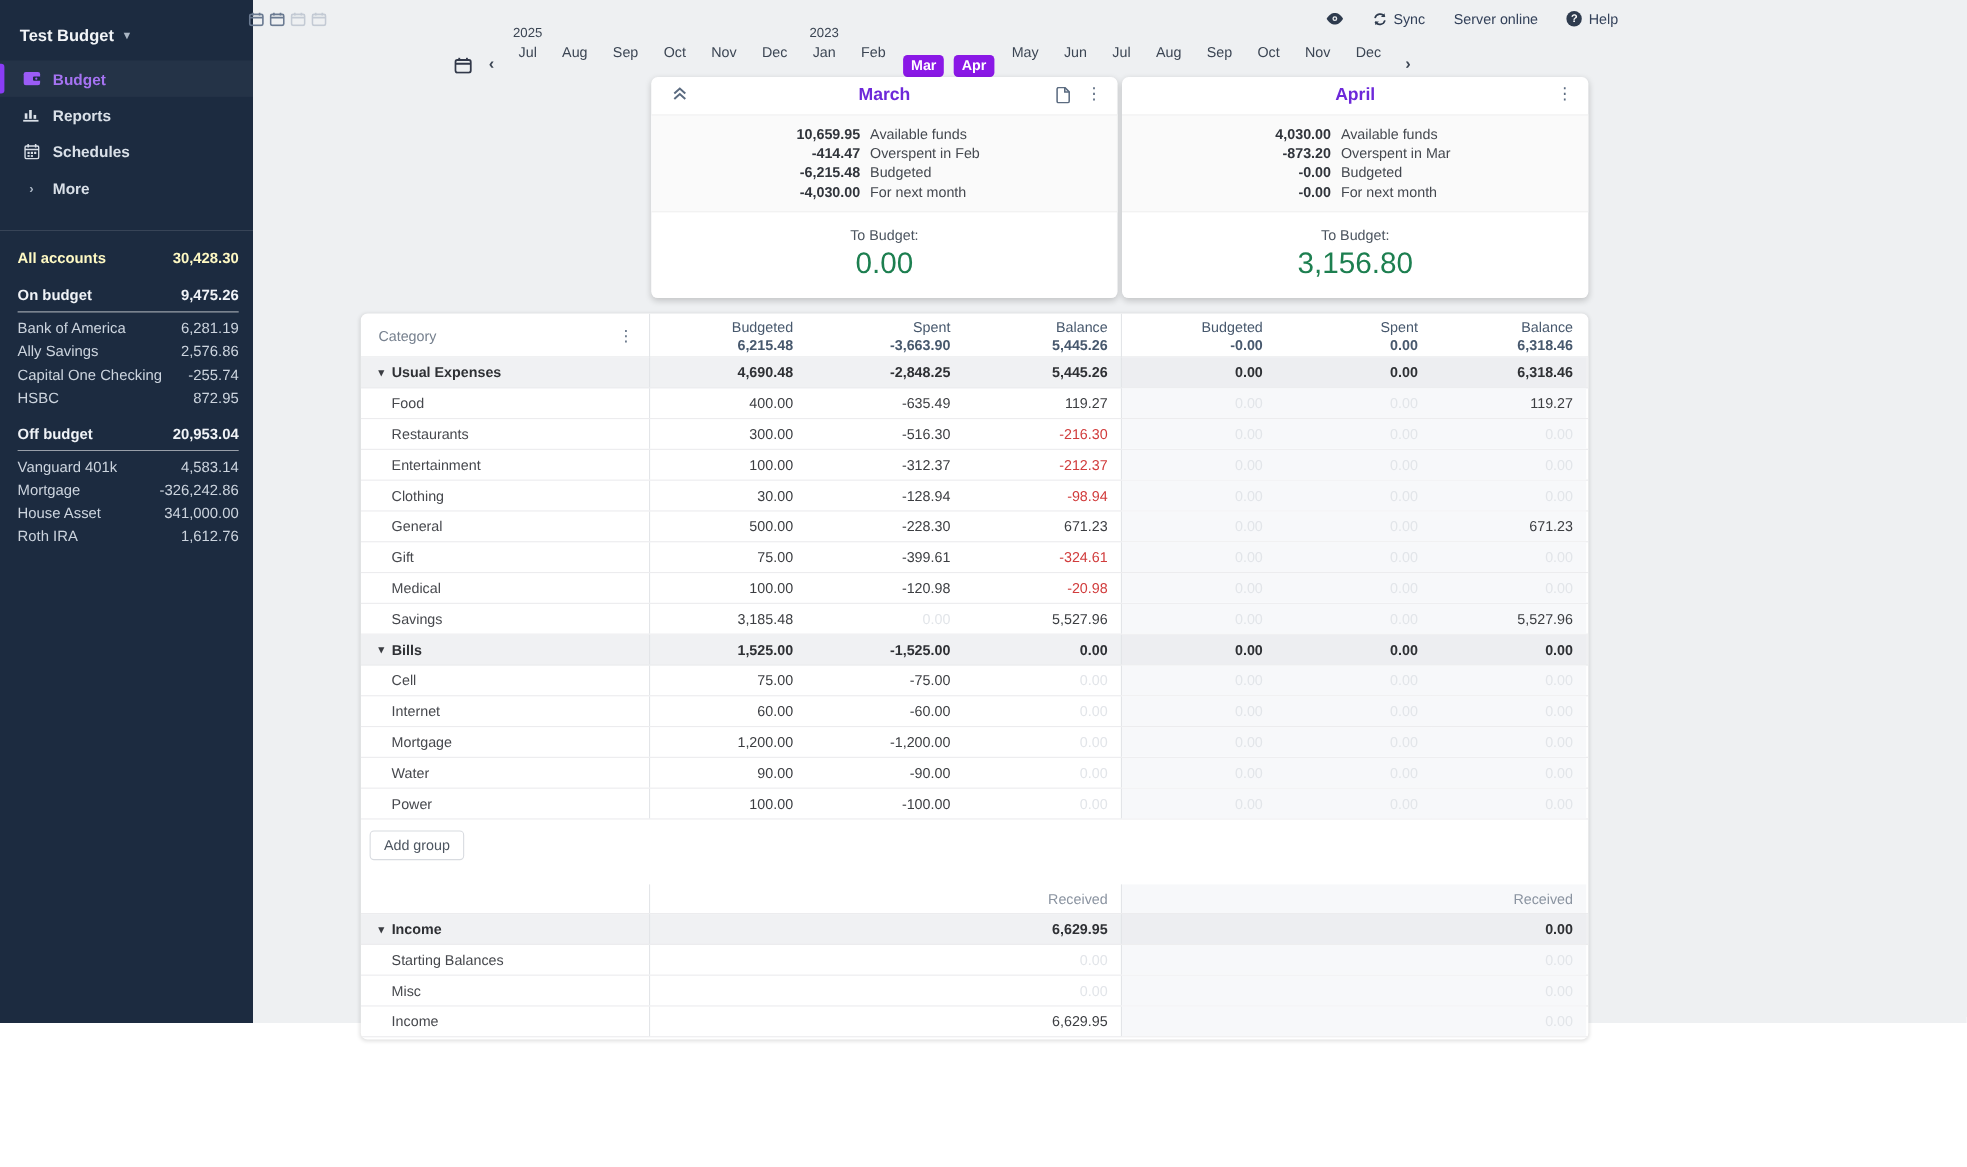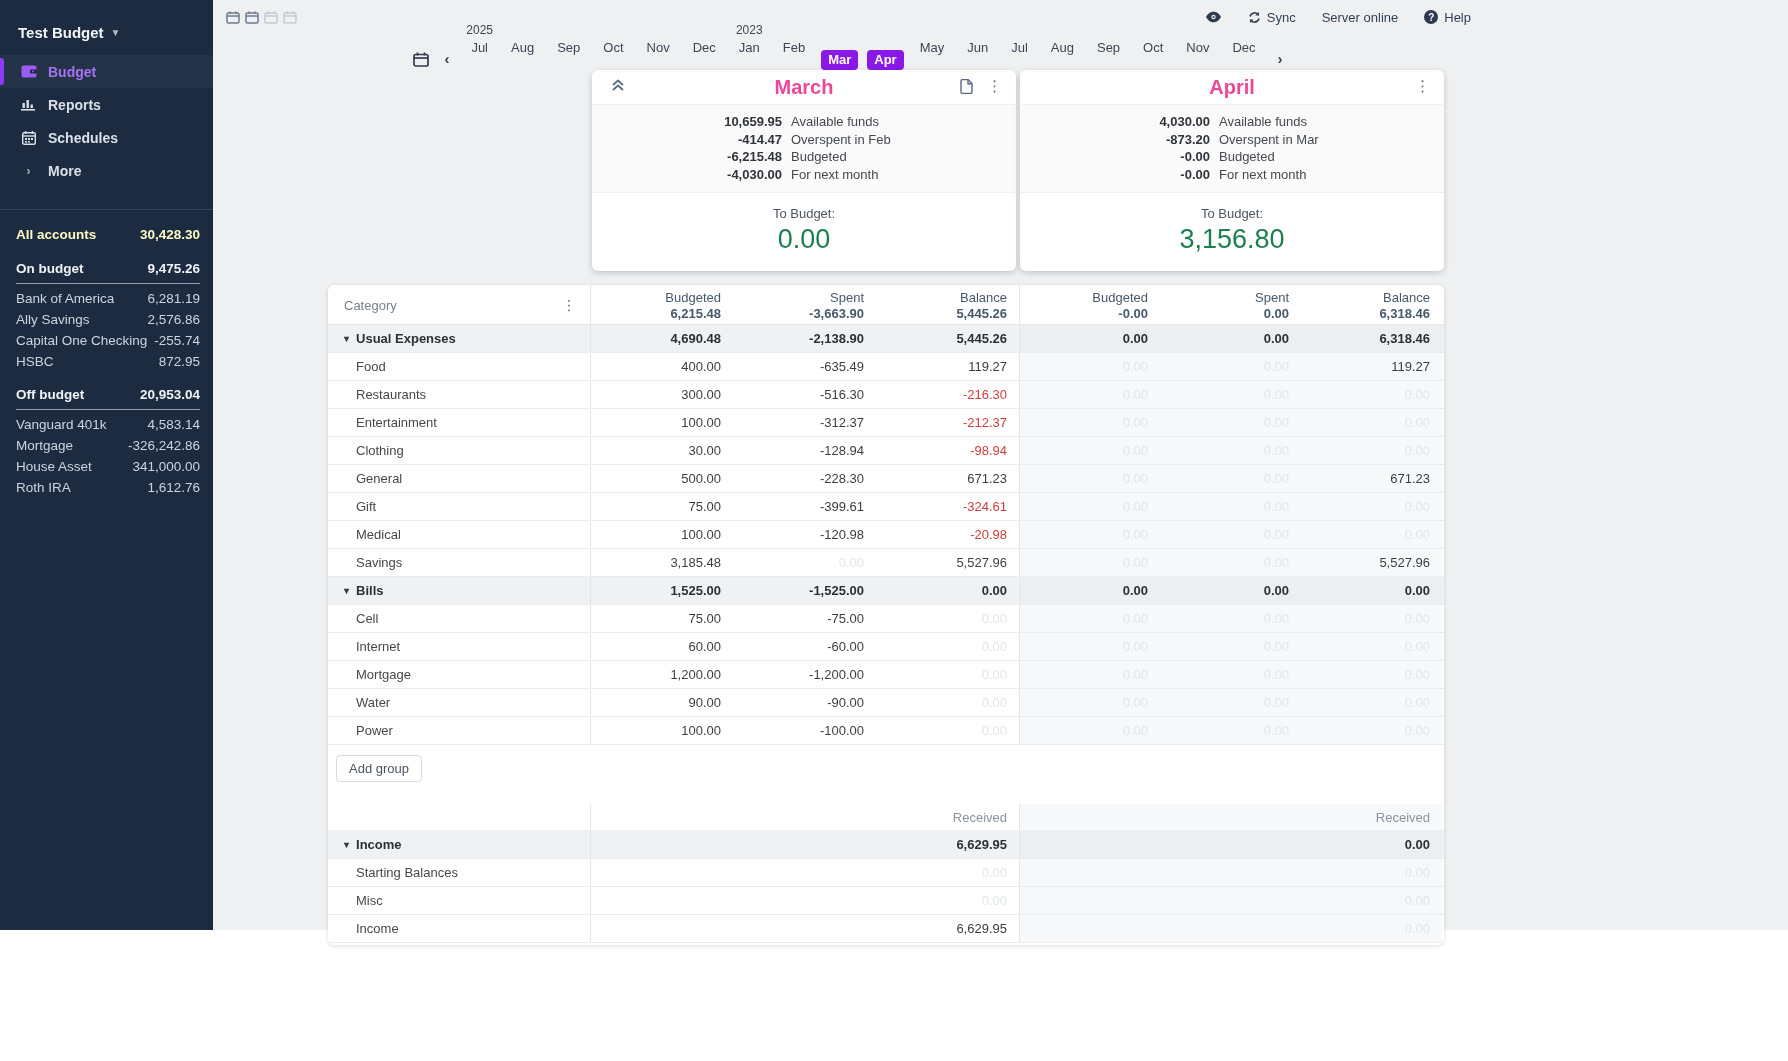--- a/index.html
+++ b/index.html
@@ -1,20 +1,20 @@
 <!DOCTYPE html>
 <html><head>
 <meta charset="utf-8">
 <style>
   * { margin:0; padding:0; box-sizing:border-box; }
   html,body { width:1788px; height:1061px; background:#ffffff; font-family:"Liberation Sans", sans-serif; overflow:hidden; }
   .app { position:relative; width:1788px; height:930px; background:#eef0f2; }
 
   
-  .sidebar { position:absolute; left:0; top:0; width:213px; height:930px; background:#1c2b40; color:#dde3ea; }
+  .sidebar { position:absolute; left:0; top:0; width:230px; height:930px; background:#1c2b40; color:#dde3ea; }
   .sb-title { display:flex; align-items:center; gap:7px; padding:24px 16px 14px 18px; font-size:15px; font-weight:bold; color:#f2f5f8; cursor:pointer; }
   .sb-caret { font-size:10px; color:#aab6c4; }
   .sb-item { position:relative; display:flex; align-items:center; gap:11px; height:33px; padding-left:20px; font-size:14px; font-weight:bold; color:#d9e0e8; cursor:pointer; }
   .sb-item.active { color:#a573f2; background:rgba(255,255,255,0.04); }
   .sb-item.active::before { content:""; position:absolute; left:0; top:3px; bottom:3px; width:4px; background:#8a3df5; border-radius:0 3px 3px 0; }
   .sb-item .ic { width:17px; height:15px; display:flex; align-items:center; justify-content:center; }
   .sb-accounts { margin-top:22px; border-top:1px solid rgba(255,255,255,0.12); padding:14px 13px 0 16px; font-size:13.5px; }
   .acct-row, .acct-header, .acct-all { display:flex; justify-content:space-between; align-items:center; line-height:21px; cursor:pointer; }
   .acct-all { font-weight:bold; color:#fef9c3; margin-bottom:13px; }
   .acct-header { font-weight:bold; color:#f0f3f7; border-bottom:1px solid rgba(255,255,255,0.55); padding-bottom:4px; margin-top:12px; margin-bottom:4px;gap:44px; }
@@ -36,21 +36,21 @@
   .nav-chev { font-size:15px; color:#3c4654; padding:0 6px 3px 6px; cursor:pointer; font-weight:bold; }
   .nav-m { display:flex; flex-direction:column; align-items:center; cursor:pointer; }
   .nav-yr { font-size:12px; color:#3c4654; height:16px; line-height:16px; }
   .nav-ml { font-size:13px; color:#3c4654; padding:2px 7px; border-radius:4px; line-height:16px; }
   .nav-ml.sel { background:#8a18e6; color:#ffffff; font-weight:bold;margin-top:12px; }
 
   
   .card { position:absolute; top:70px; width:424px; background:#ffffff; border-radius:6px; box-shadow:0 2px 6px rgba(0,0,0,0.18); overflow:hidden; }
   .card0 { left:379px; } .card1 { left:807px; }
   .card-head { position:relative; height:34px; display:flex; align-items:center; justify-content:center; }
-  .card-title { font-size:20px; font-weight:bold; color:#ec4899; }
+  .card-title { font-size:16px; font-weight:bold; color:#6d28d9; }
   .card-collapse { position:absolute; left:18px; top:8px; cursor:pointer; }
   .card-icons { position:absolute; right:14px; top:7px; display:flex; gap:14px; align-items:center; }
   .dots { font-size:15px; color:#5b6b80; cursor:pointer; line-height:18px; }
   .card-summary { background:#fafafa; border-top:1px solid #f0f0f1; border-bottom:1px solid #f0f0f1; padding:8px 0 9px 0; }
   .sum-row { display:flex; font-size:13px; line-height:17.5px; }
   .sum-val { flex:0 0 190px; text-align:right; color:#30343b; font-weight:bold; }
   .sum-lab { margin-left:9px; color:#44484f; }
   .tobudget { text-align:center; padding:13px 0 16px 0; }
   .tb-label { font-size:13px; color:#4c5560; }
   .tb-value { font-size:27px; color:#1d7f50; margin-top:3px; cursor:pointer; }
@@ -447,21 +447,21 @@
             <span class="hc-tot">6,318.46</span>
           </div>
         </div>
       <div class="rbody">
           <div class="trow rg">
             <div class="c cat">
               <span class="tri">▾</span>
               <span>Usual Expenses</span>
             </div>
             <div class="c num vl bold">4,690.48</div>
-            <div class="c num bold">-2,138.90</div>
+            <div class="c num bold">-2,848.25</div>
             <div class="c num bold">5,445.26</div>
             <div class="c num vl ac bold">0.00</div>
             <div class="c num ac bold">0.00</div>
             <div class="c num ac bold">6,318.46</div>
           </div>
           <div class="trow child">
             <div class="c cat">
               <span>Food</span>
             </div>
             <div class="c num vl">400.00</div>

